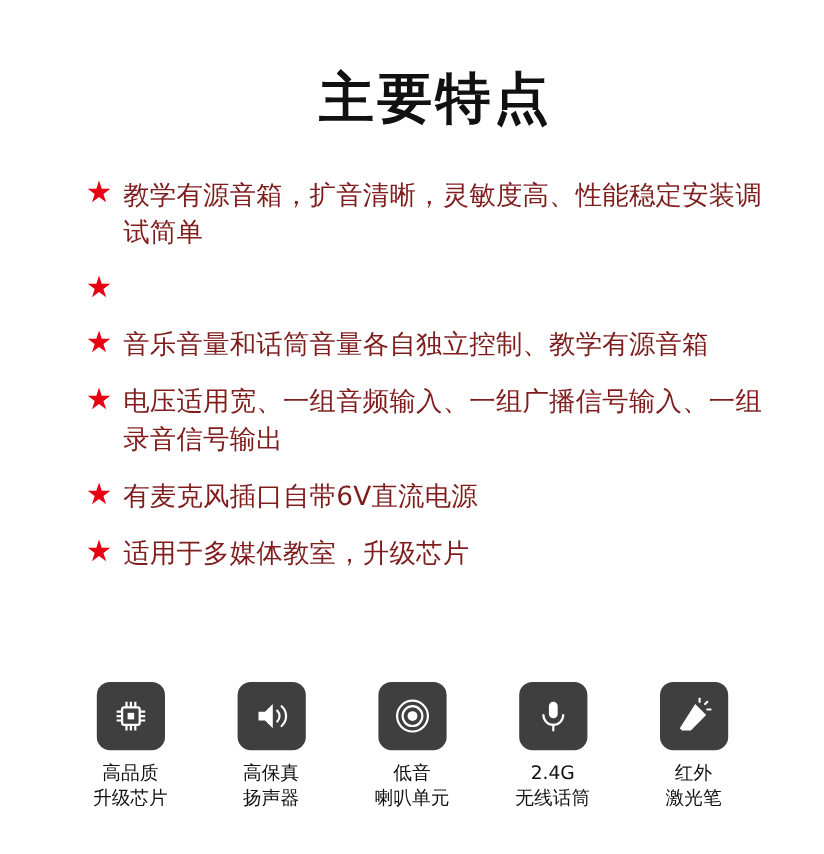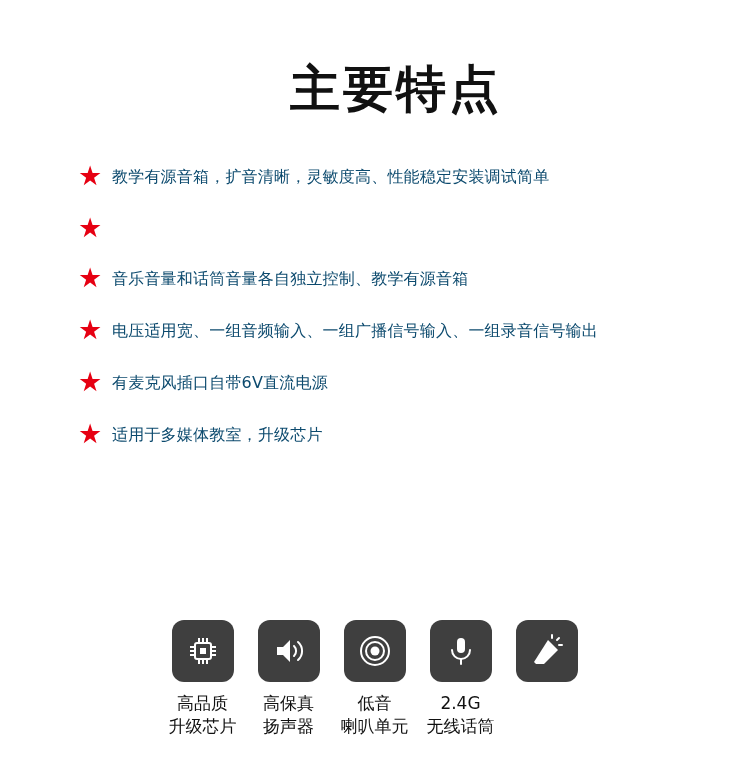--- a/index.html
+++ b/index.html
@@ -46,33 +46,34 @@
     width: 30px;
     height: 30px;
     margin-right: 7px;
     margin-top: 3px;
     color: #e60012;
     font-size: 27px;
     line-height: 28px;
     text-align: center;
   }
   .feature-text {
-    font-size: 16px;
+    font-size: 24px;
     line-height: 34px;
-    color: #0c4a6e;
+    color: #7f1d1d;
     letter-spacing: 0.2px;
     padding-top: 1px;
   }
   .icon-row {
     position: absolute;
     left: 0;
     right: 0;
     bottom: 38px;
     display: flex;
     justify-content: center;
+    gap: 42px;
     padding: 0 40px;
     box-sizing: border-box;
   }
   .icon-cell {
     width: 86px;
     display: flex;
     flex-direction: column;
     align-items: center;
   }
   .icon-box {
@@ -198,16 +199,18 @@
       <div class="icon-box">
         <svg width="34" height="34" viewBox="0 0 34 34" aria-hidden="true">
           <path d="M18 6 L28 16 L14 30 L6 30 L4 28 Z" fill="#ffffff"></path>
           <g stroke="#ffffff" stroke-width="2" stroke-linecap="round">
             <line x1="22" y1="4" x2="22" y2="1"></line>
             <line x1="27" y1="6" x2="29" y2="4"></line>
             <line x1="29" y1="11" x2="32" y2="11"></line>
           </g>
         </svg>
       </div>
+      <div class="icon-caption">红外
+激光笔</div>
     </div>
 
   </div>
 </div>
 
 </body></html>

